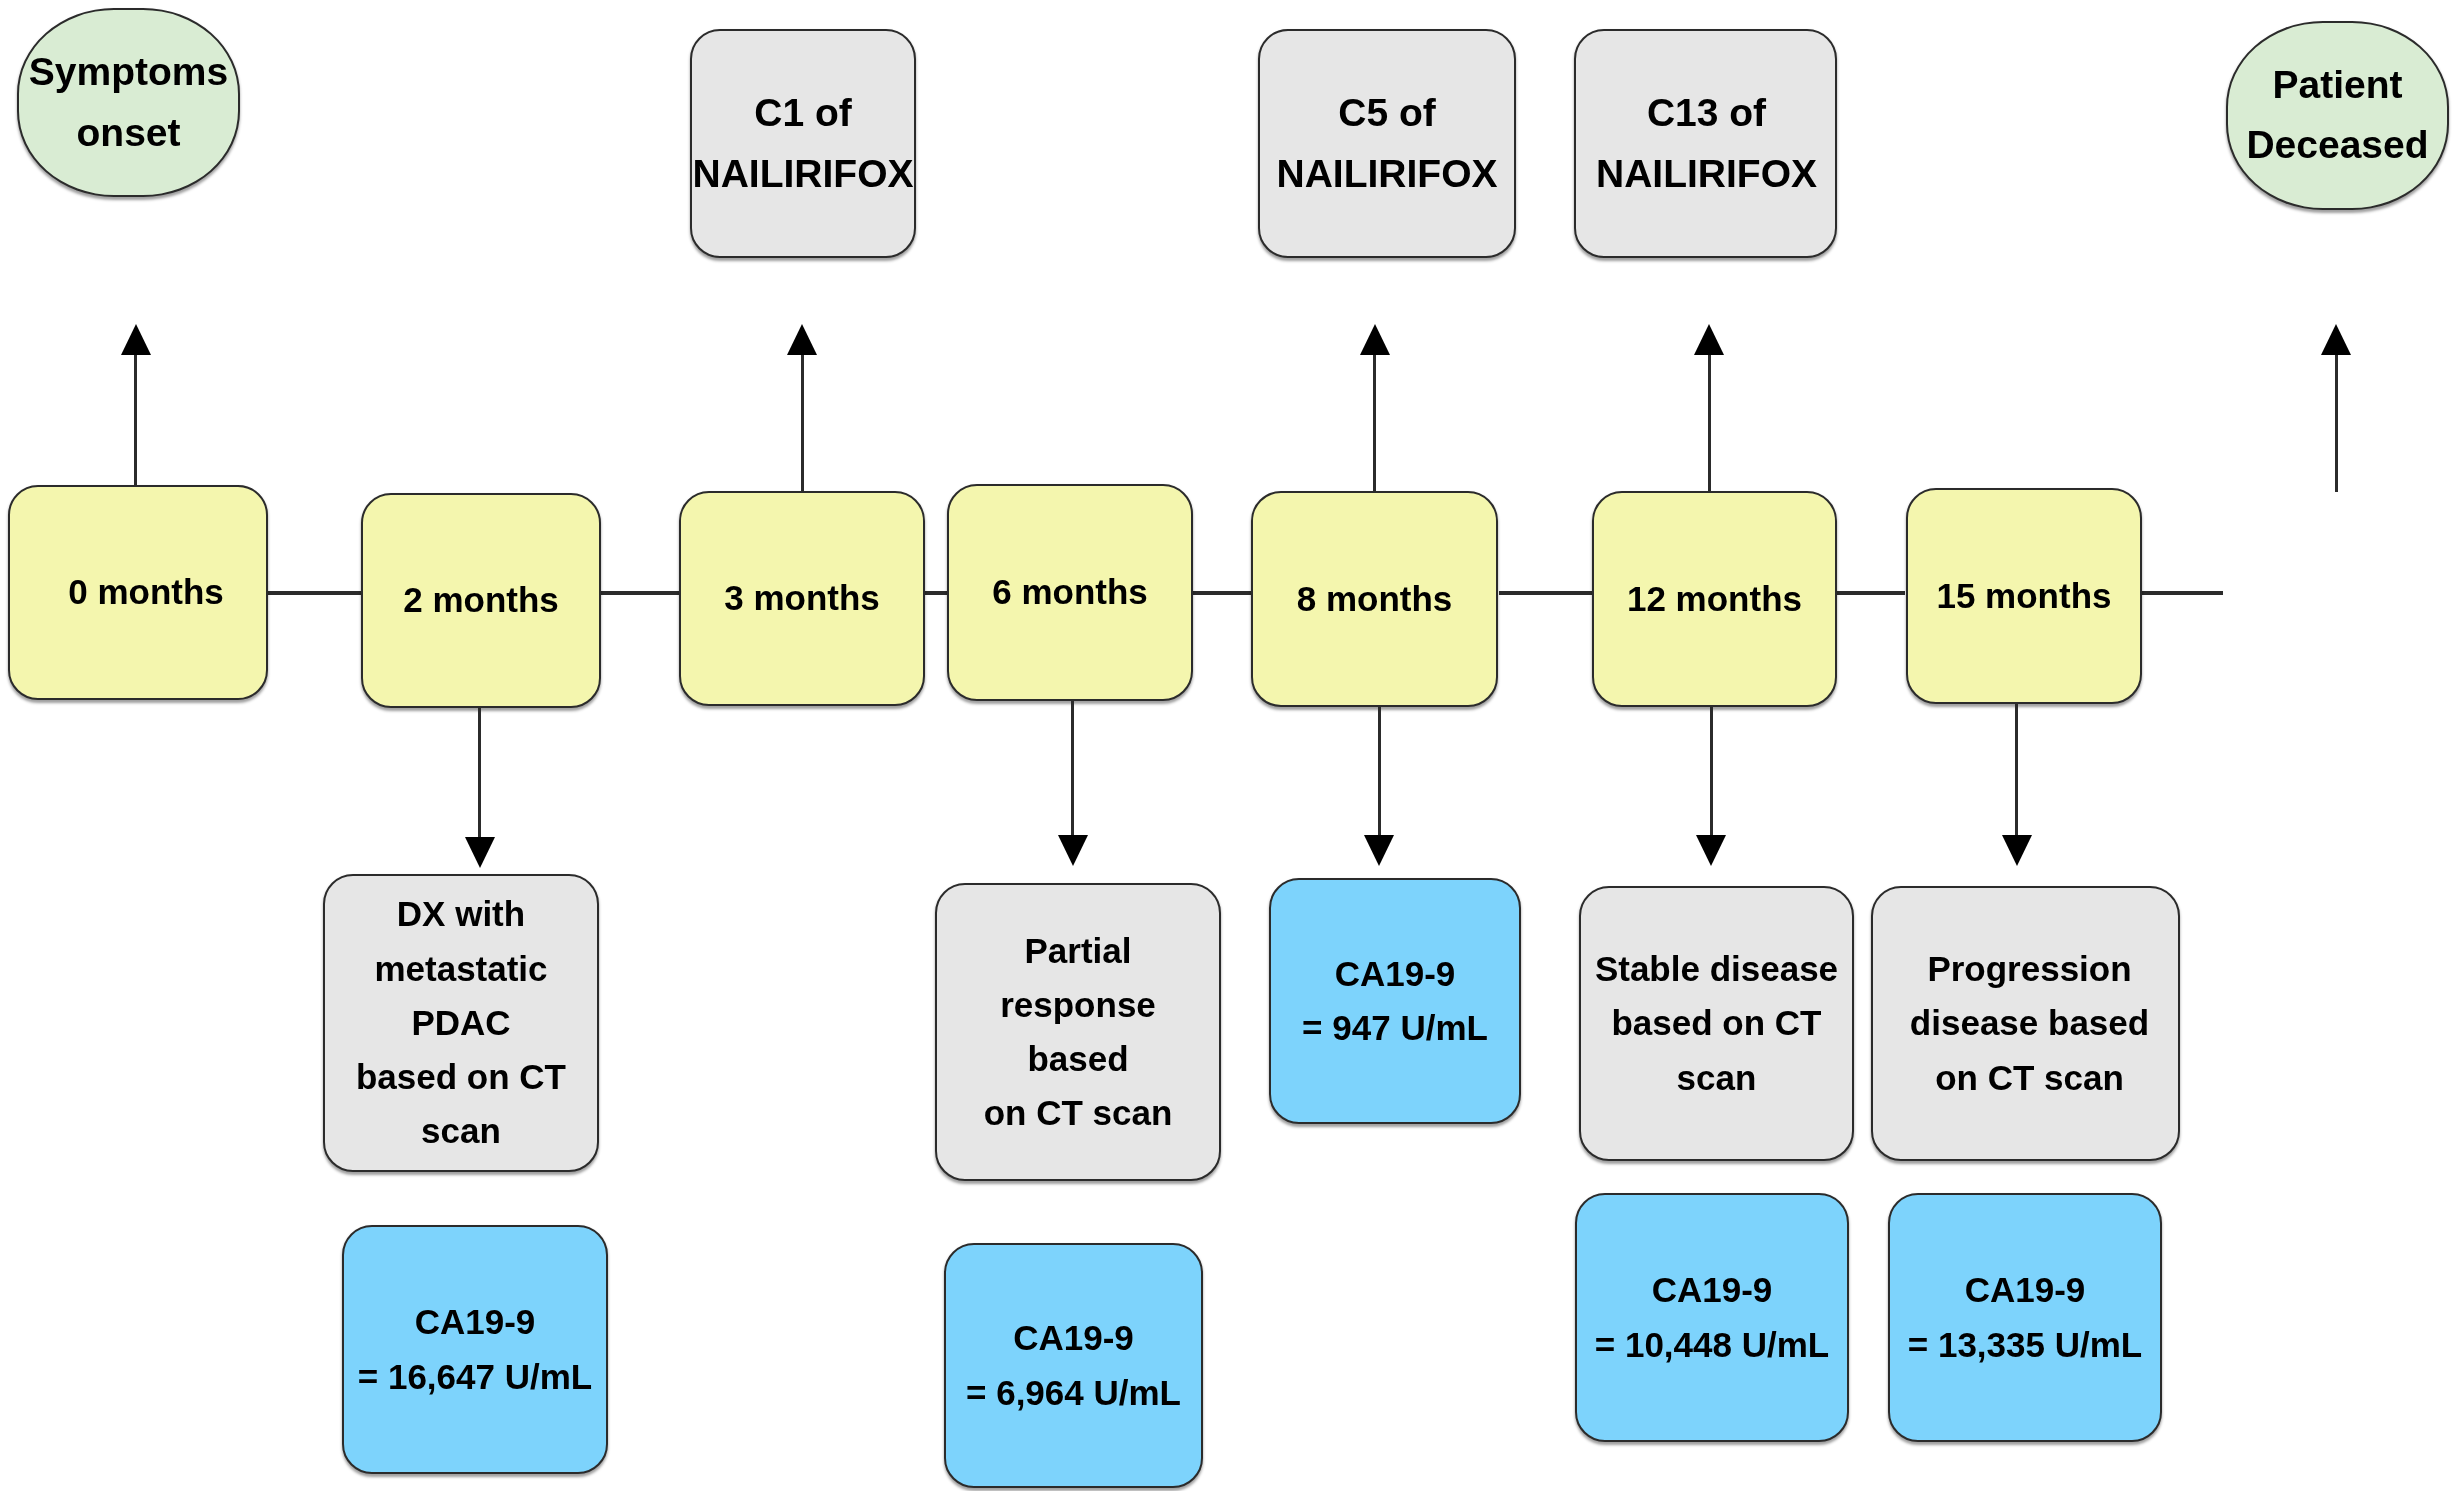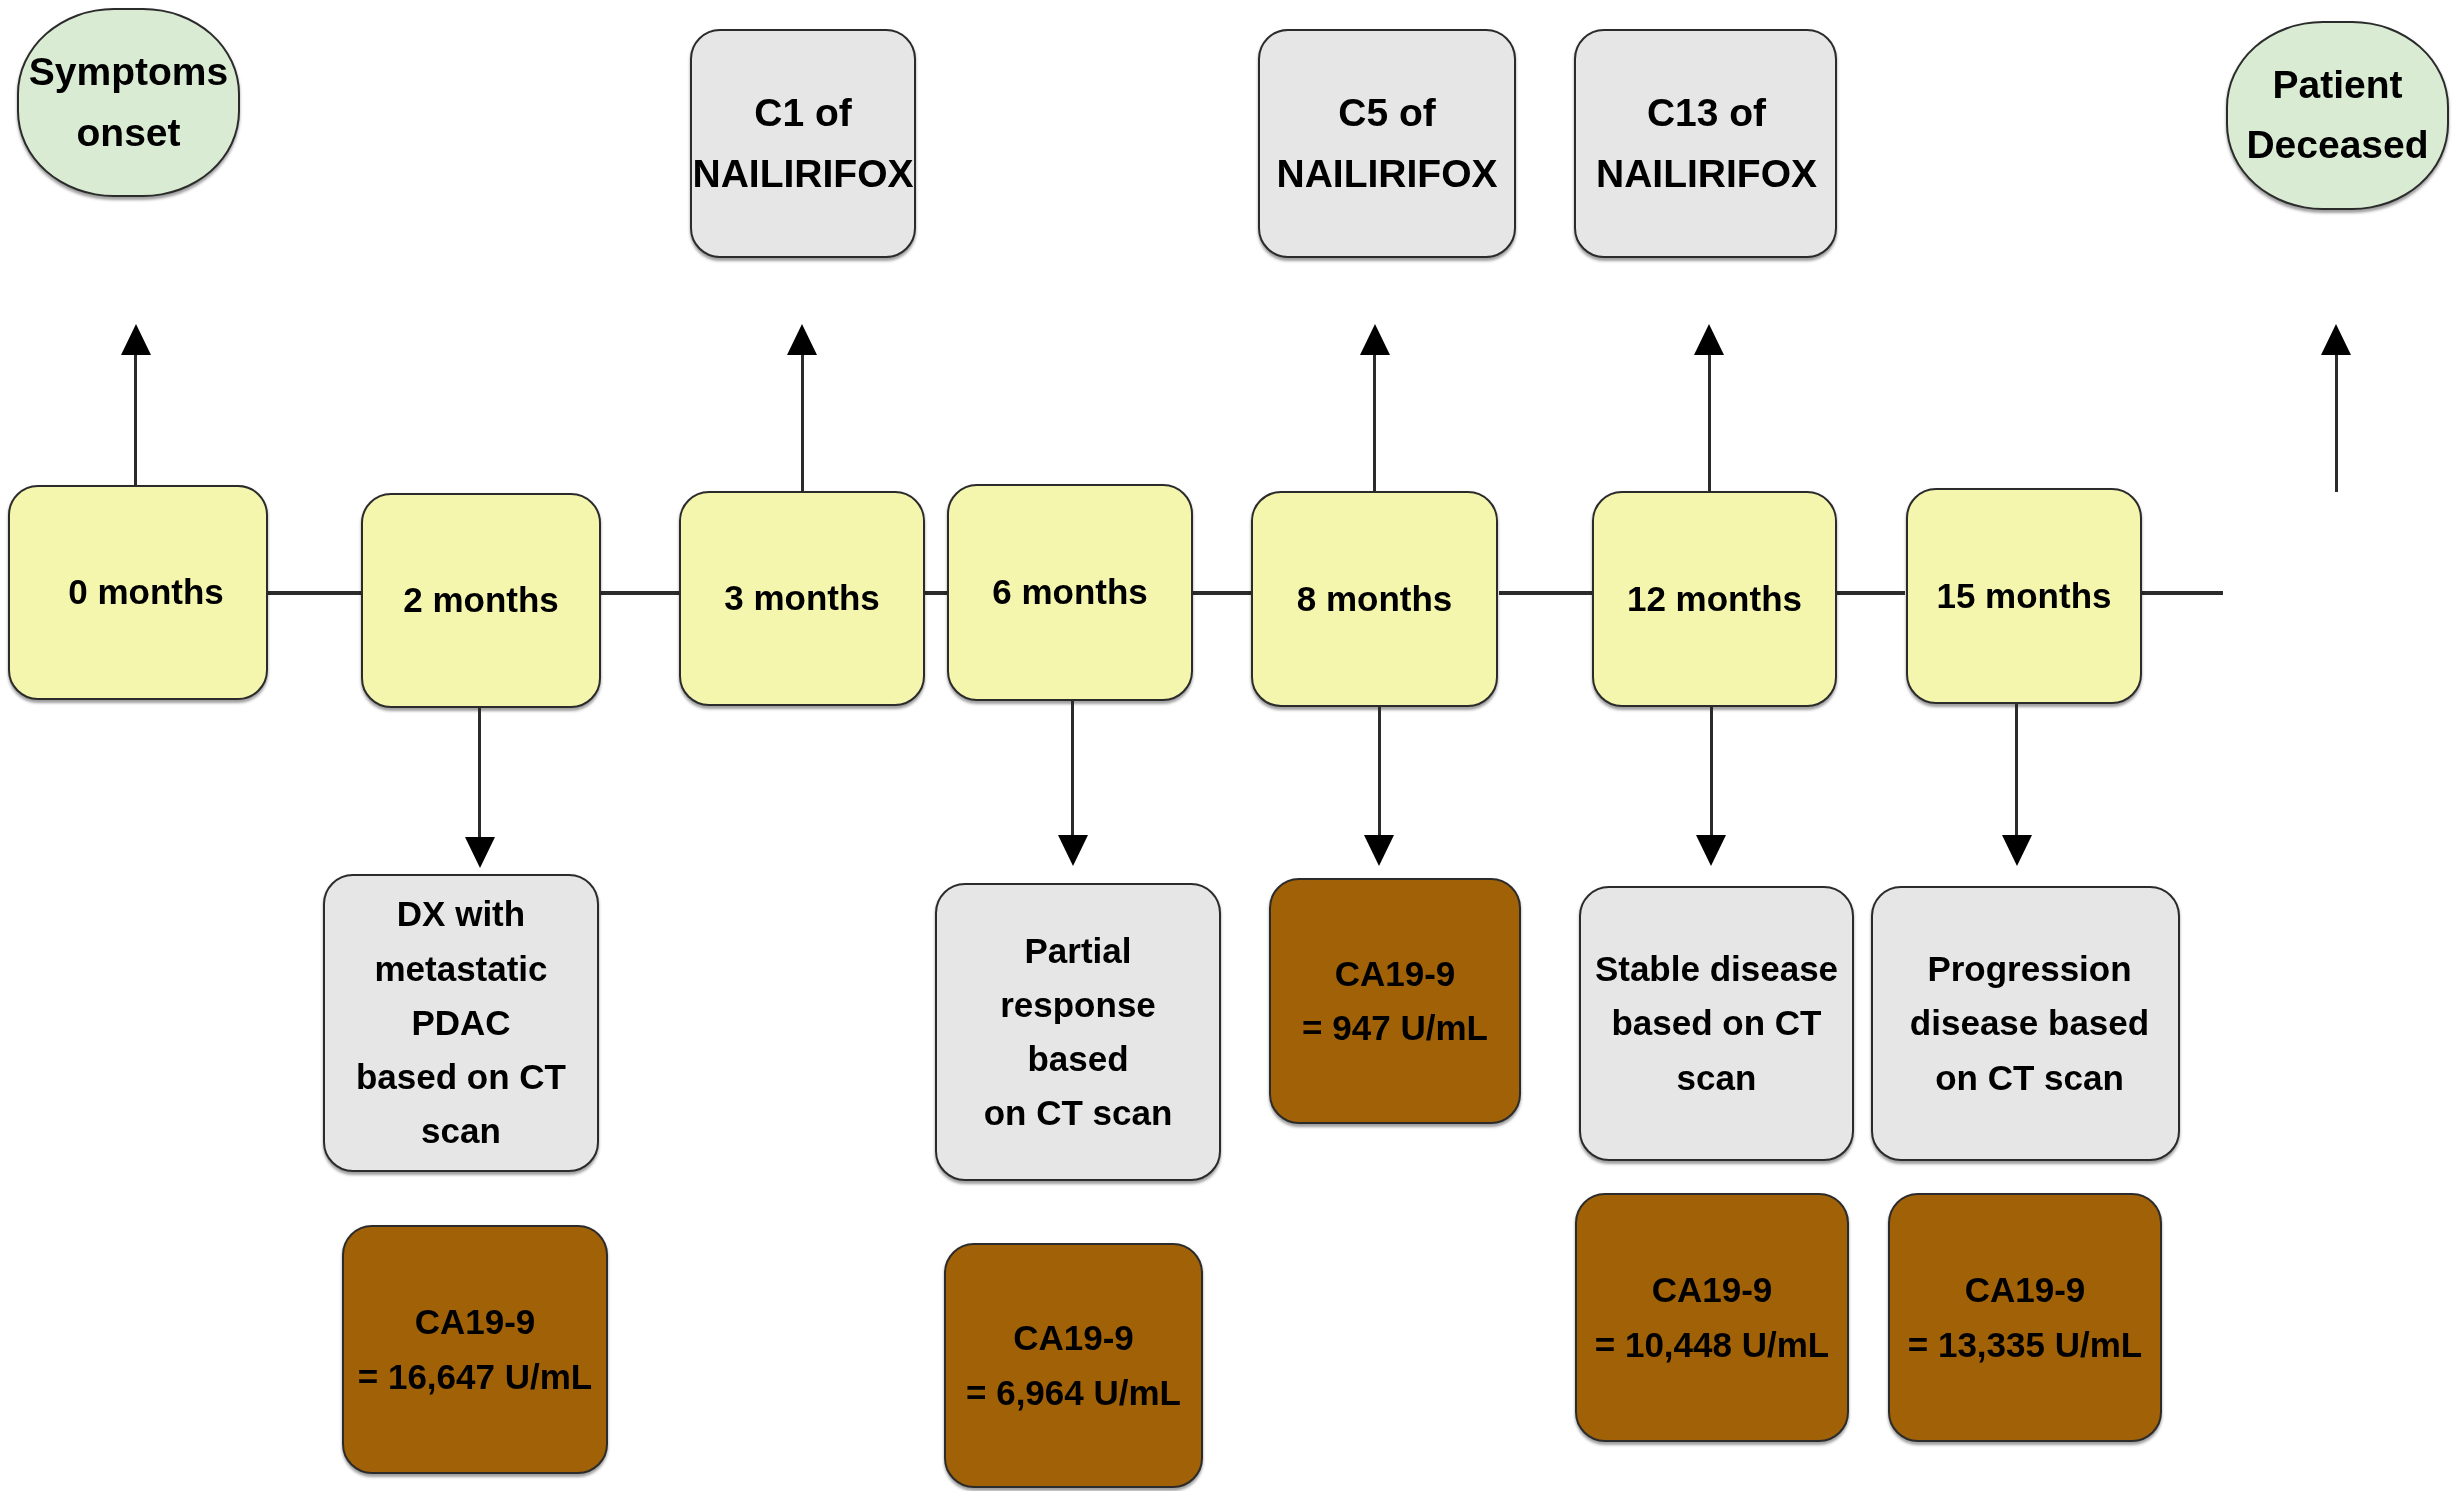--- a/index.html
+++ b/index.html
@@ -28,21 +28,21 @@
     color: #000000;
     border: 2.9px solid #2b2b2b;
     box-shadow: 0 2.9px 2.9px rgba(0,0,0,0.38);
     line-height: 1.55;
     padding: 4.6px 8px;
     white-space: pre-line;
   }
   .node.green   { background: #d9ecd3; border-radius: 97px / 86px; }
   .node.yellow  { background: #f4f6ae; border-radius: 30px; }
   .node.gray    { background: #e6e6e6; border-radius: 30px; }
-  .node.blue    { background: #a16207; border-radius: 30px; }
+  .node.blue    { background: #7dd3fc; border-radius: 30px; }
 
   
   .hline {
     position: absolute;
     background: #2b2b2b;
     height: 4px;
   }
   .vline {
     position: absolute;
     background: #2b2b2b;

